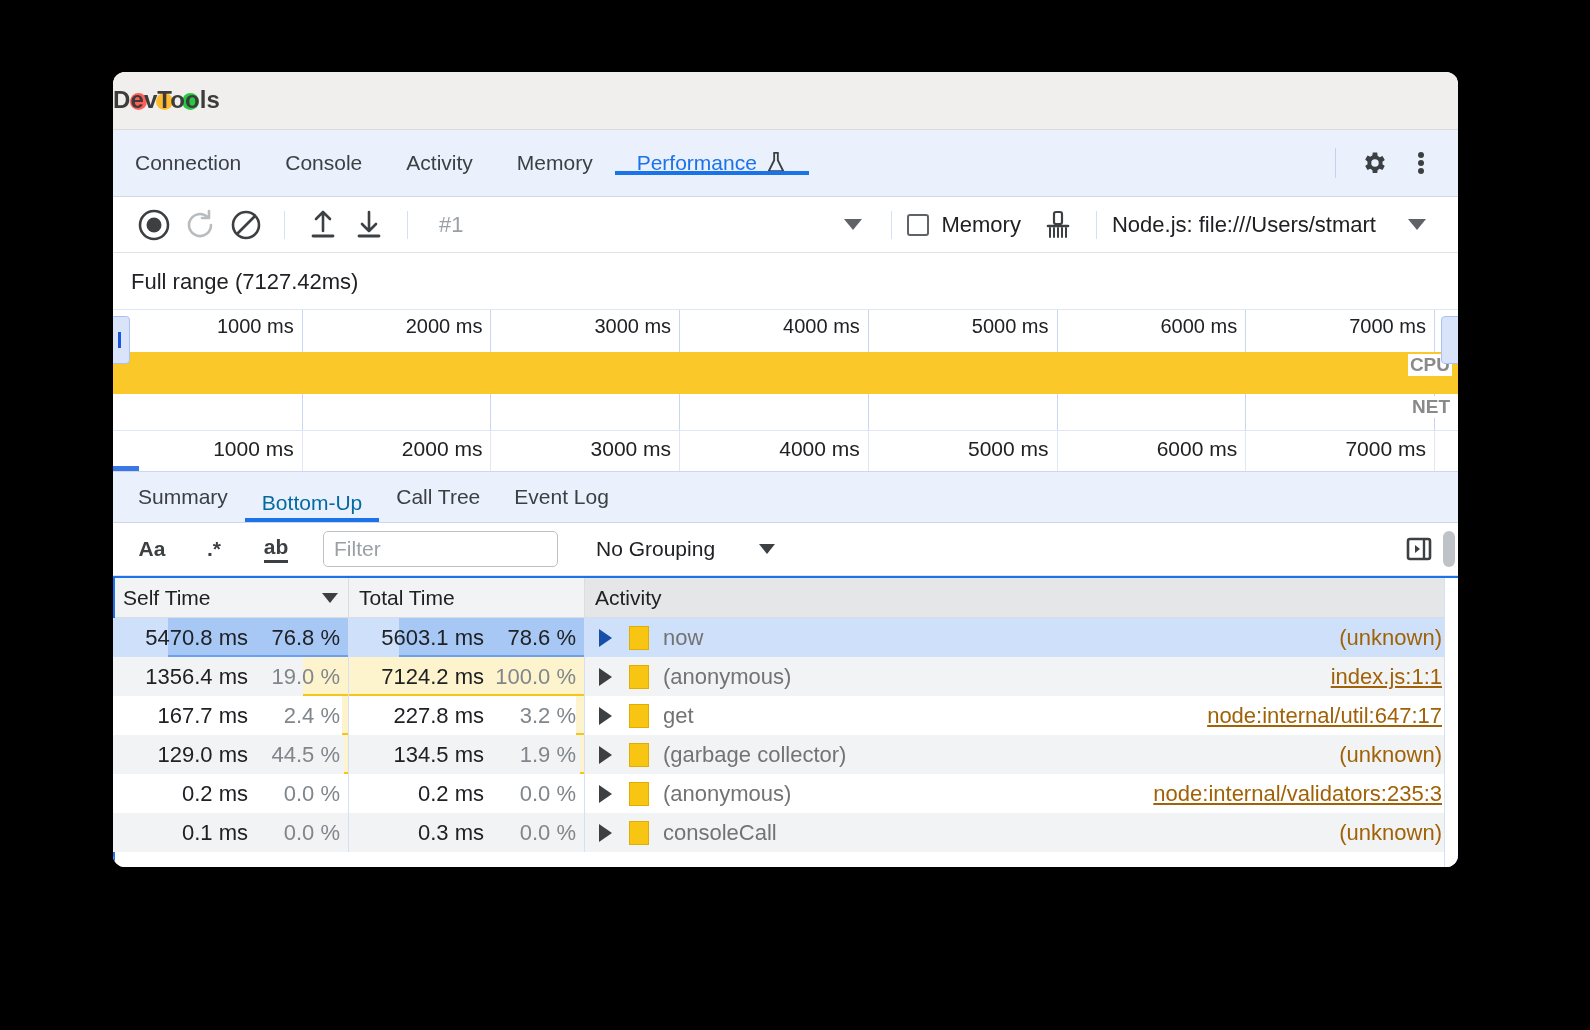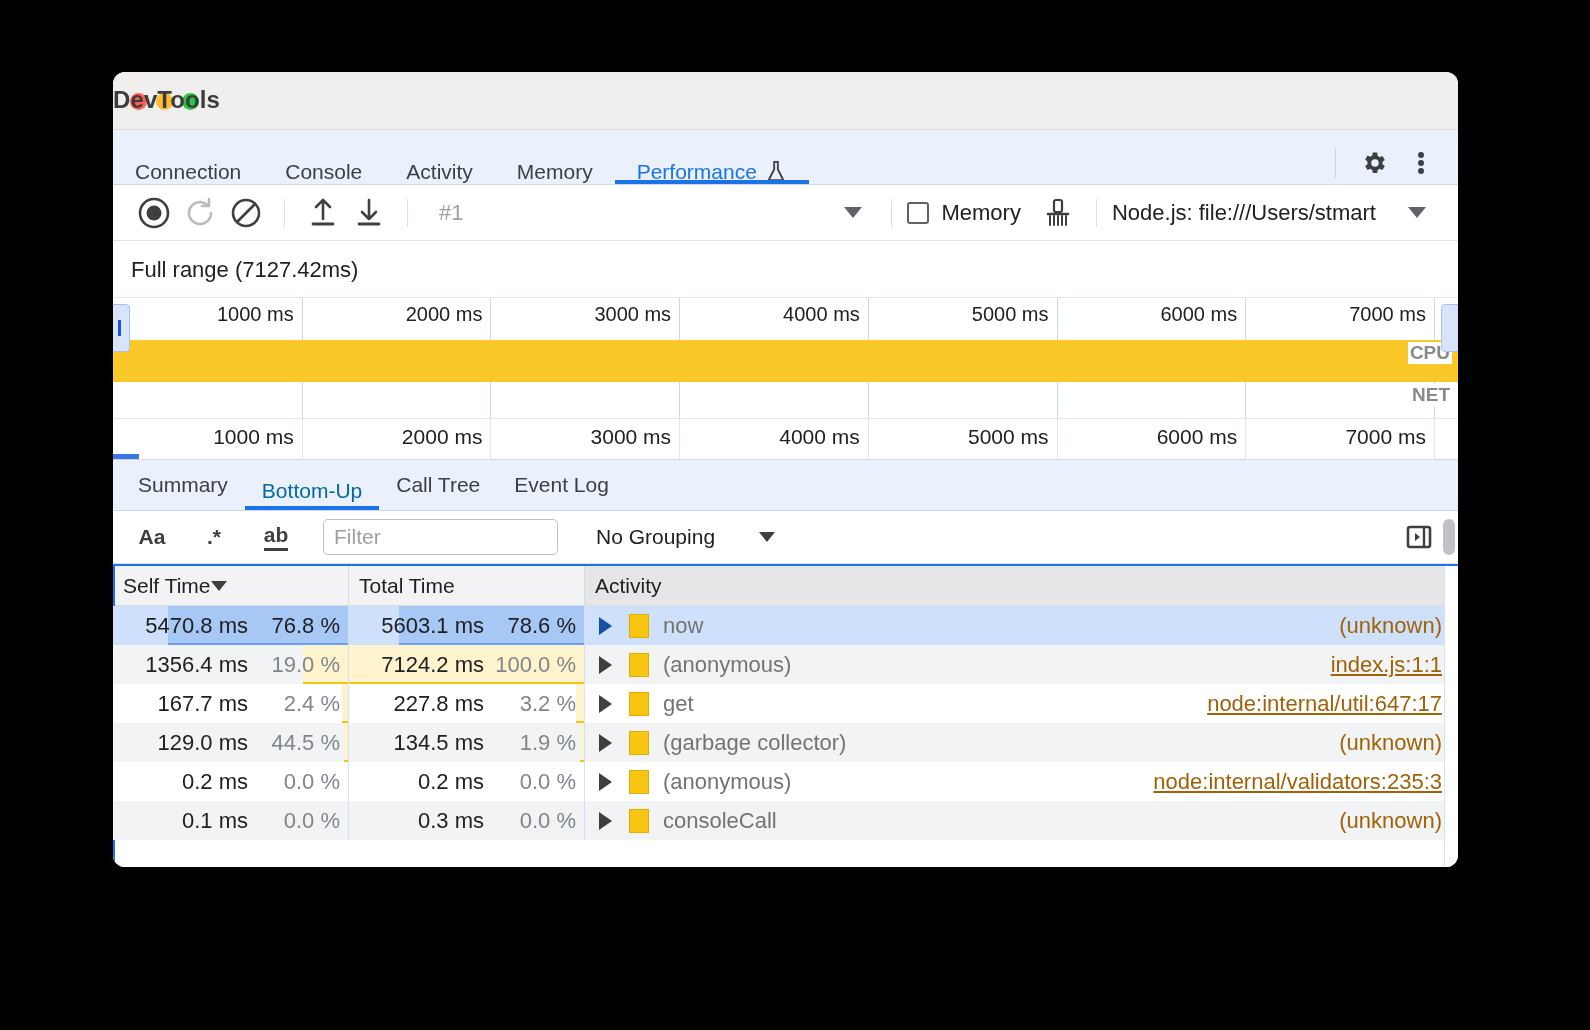--- a/index.html
+++ b/index.html
@@ -36,23 +36,23 @@
   .dot.green { background: #28c840; }
   #win-title {
     position: absolute; left: 0; right: 0; top: 14px;
     text-align: left;
     font-size: 24px; font-weight: bold; color: #3c3c3c;
     letter-spacing: .1px;
   }
 
   
   #tabbar {
-    height: 55px;
+    height: 67px;
     background: #ebf0fd;
-    display: flex; align-items: flex-end;
+    display: flex; align-items: center;
     border-bottom: 1px solid #cfd6e6;
     position: relative;
   }
   .mtab {
     display: flex; align-items: center; gap: 8px;
     padding: 0 22px;
     font-size: 21px; color: #3c4043;
     position: relative;
     white-space: nowrap;
   }
@@ -249,21 +249,21 @@
     background: #f1f3f4;
     border-bottom: 1px solid #dadce0;
   }
   .th {
     font-size: 21px; color: #202124;
     display: flex; align-items: center;
     padding: 0 10px;
     border-right: 1px solid #dadce0;
     position: relative;
   }
-  .th.selftime  { width: 236px; justify-content: flex-start; }
+  .th.selftime  { width: 236px; justify-content: space-between; }
   .th.totaltime { width: 236px; }
   .th.activity  { flex: 1; background: #e4e6e8; border-right: none; }
   .sort-caret {
     width: 0; height: 0;
     border-left: 8px solid transparent;
     border-right: 8px solid transparent;
     border-top: 10px solid #3c4043;
   }
   .trow {
     display: flex; height: 39px; align-items: stretch;

